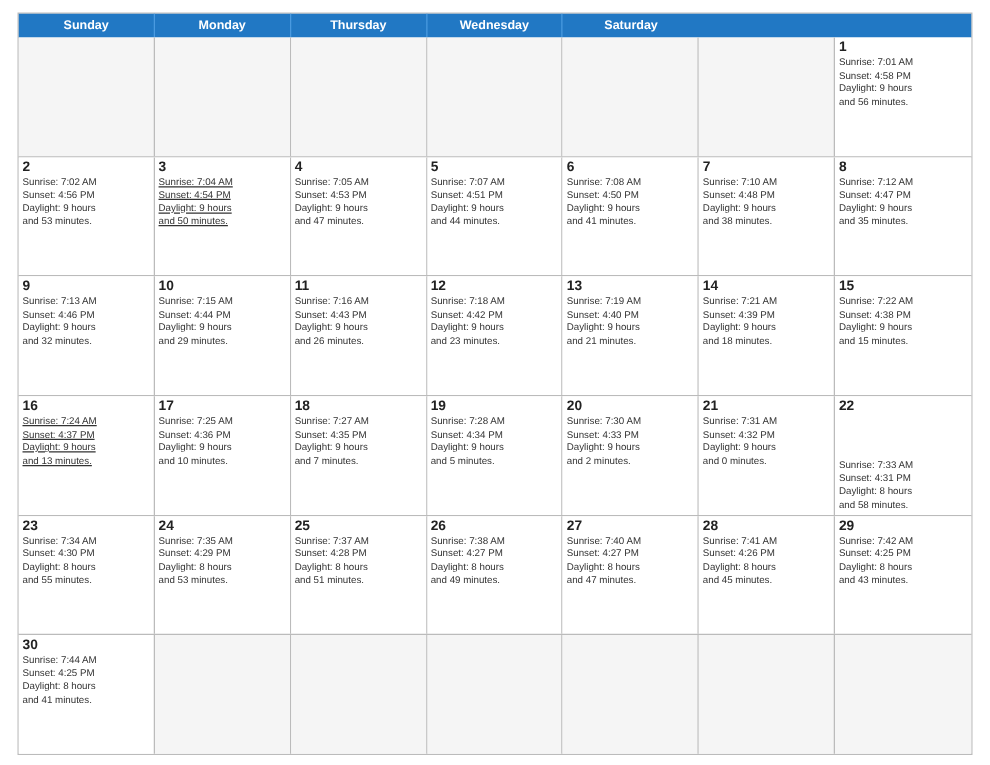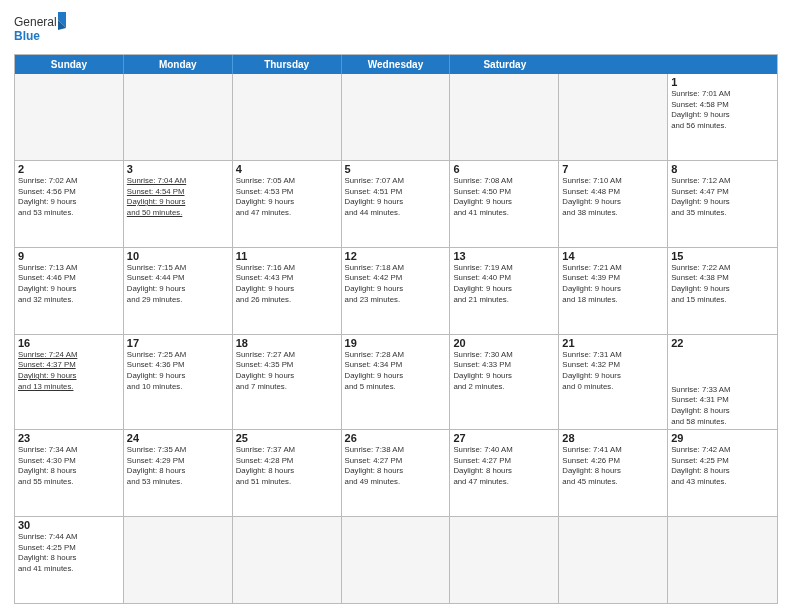--- a/index.html
+++ b/index.html
@@ -94,34 +94,20 @@
     .cell-text {
       font-size: 7.8px;
       line-height: 1.35;
       color: #333;
     }
   </style>
 </head>
 <body>
 
 <div class="page">
-  <div class="header">
-    <div class="logo">
-    <svg width="52" height="38" viewBox="0 0 52 38">
-      <text x="0" y="16" font-size="12" font-family="Arial" fill="#333">General</text>
-      <text x="0" y="30" font-size="12" font-family="Arial" fill="#2178c4" font-weight="bold">Blue</text>
-      <polygon points="44,2 52,2 52,18 44,10" fill="#2178c4"></polygon>
-      <polygon points="44,10 52,18 44,20" fill="#1a5fa0"></polygon>
-    </svg>
-  </div>
-    <div class="title-block">
-      <div class="month-title"></div>
-      <div class="subtitle"></div>
-    </div>
-  </div>
 
   <div class="calendar">
     <div class="cal-header">
     <div class="cal-header-cell">Sunday</div>
         <div class="cal-header-cell">Monday</div>
         <div class="cal-header-cell">Thursday</div>
         <div class="cal-header-cell">Wednesday</div>
         <div class="cal-header-cell">Saturday</div>
       </div>
     <div class="cal-body">

